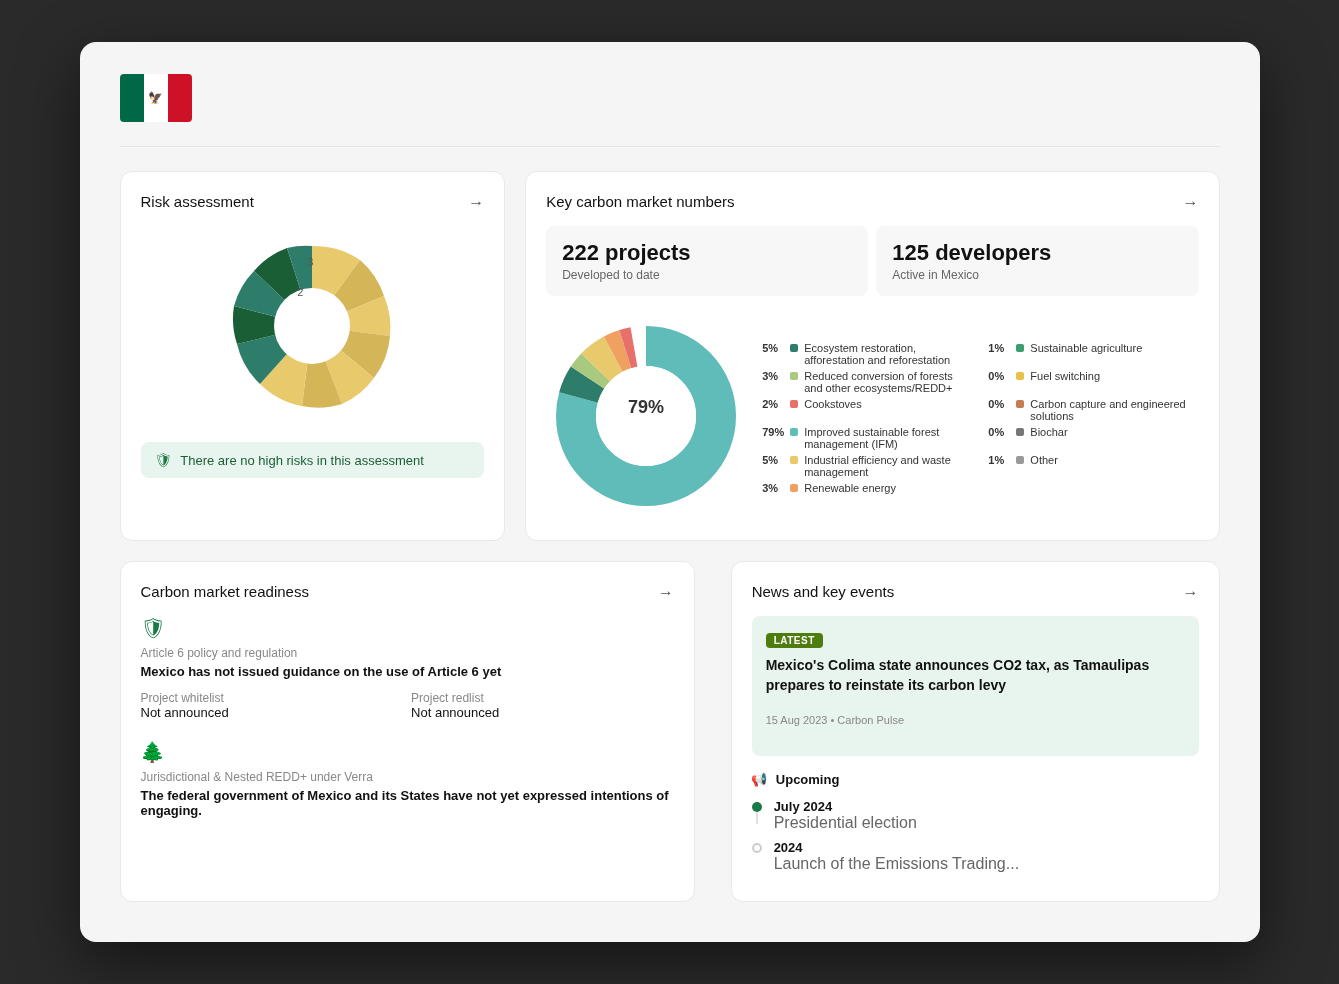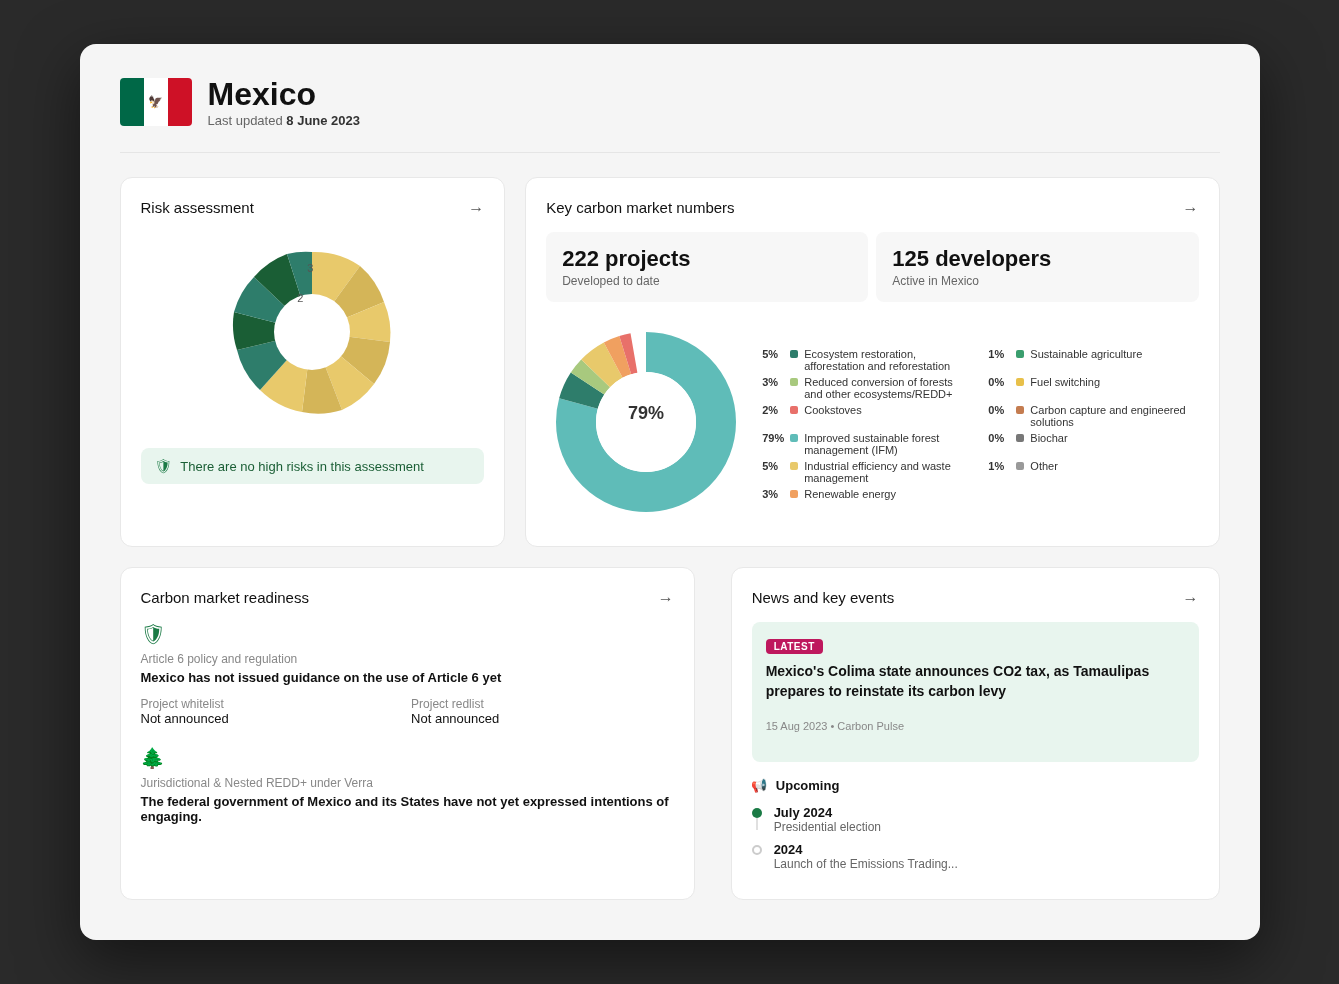--- a/index.html
+++ b/index.html
@@ -210,21 +210,21 @@
       font-weight: 400;
       color: #111;
     }
     .news-card {
       background: #fff;
       border-radius: 12px;
       border: 1px solid #e8e8e8;
       padding: 20px;
     }
     .latest-badge {
-      background: #be185d;
+      background: #4d7c0f;
       color: #fff;
       font-size: 10px;
       font-weight: 700;
       padding: 2px 8px;
       border-radius: 4px;
       display: inline-block;
       margin-bottom: 8px;
       letter-spacing: 0.5px;
     }
     .news-headline {
@@ -274,21 +274,21 @@
     .timeline-dot.hollow {
       background: #fff;
       border: 2px solid #ccc;
     }
     .timeline-content .tl-date {
       font-size: 13px;
       font-weight: 600;
       color: #111;
     }
     .timeline-content .tl-event {
-      font-size: 12px;
+      font-size: 16px;
       color: #666;
     }
     .timeline-line {
       width: 2px;
       height: 12px;
       background: #e0e0e0;
       margin-left: 4px;
     }
 
     
@@ -297,27 +297,20 @@
 </head>
 <body>
 
 <div class="browser-frame">
 
   <div class="header">
     <div class="flag">
       <div class="flag-green"></div>
       <div class="flag-white">🦅</div>
       <div class="flag-red"></div>
-    </div>
-    <div class="header-text">
-      <h1>Mexico</h1>
-      <div class="last-updated">
-        <span>Last updated</span>
-        <strong>8 June 2023</strong>
-      </div>
     </div>
   </div>
 
   <hr class="divider">
 
   <div class="main-grid">
 
     <div class="card">
       <div class="card-header">
         <h2>Risk assessment</h2>

